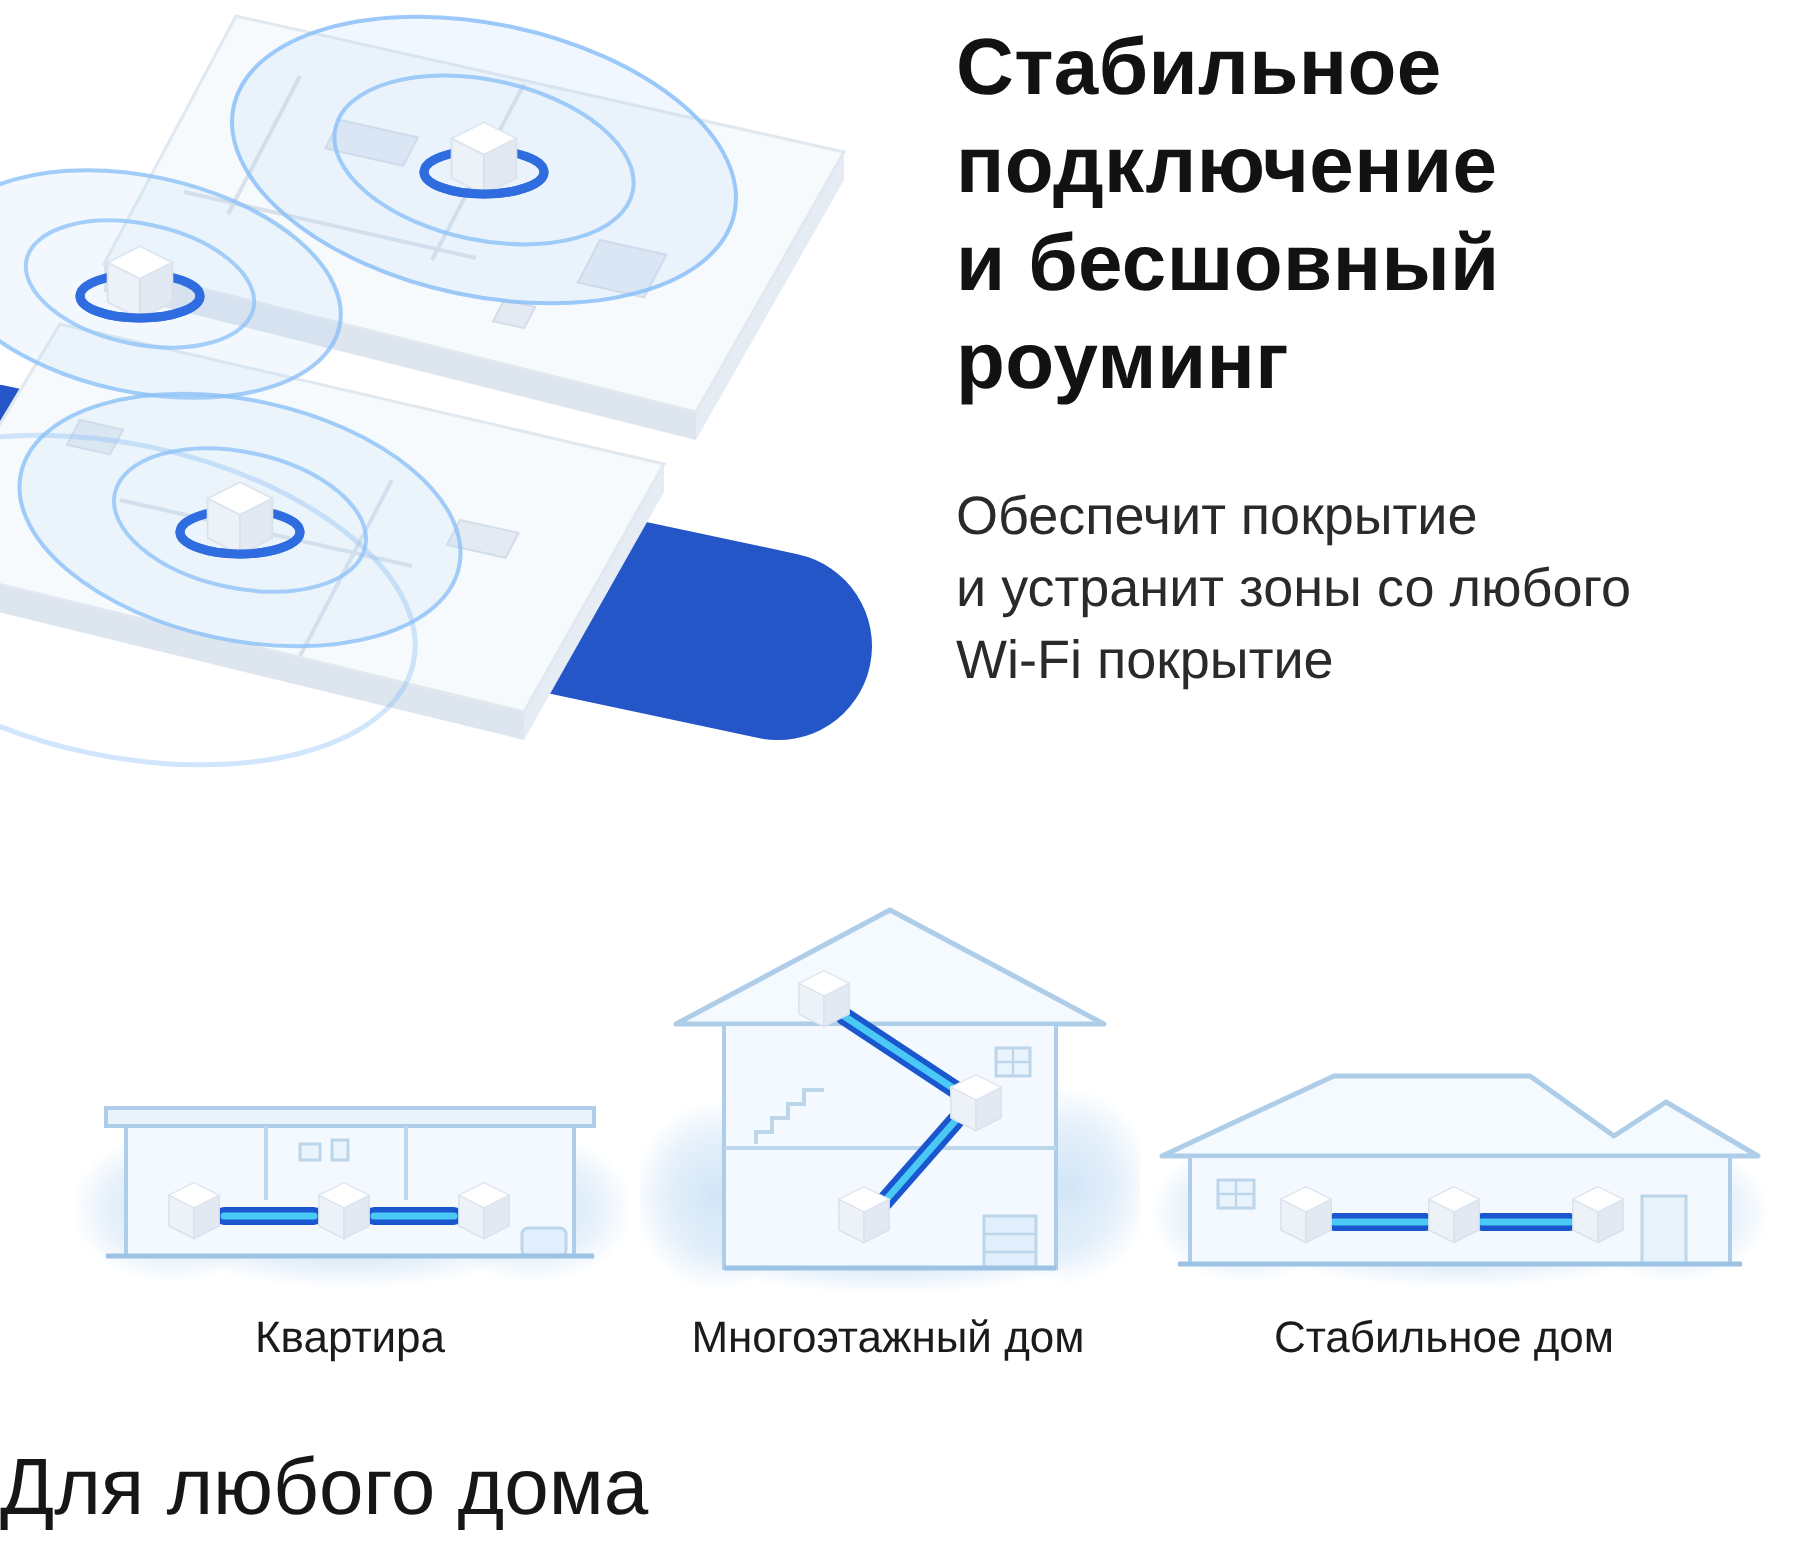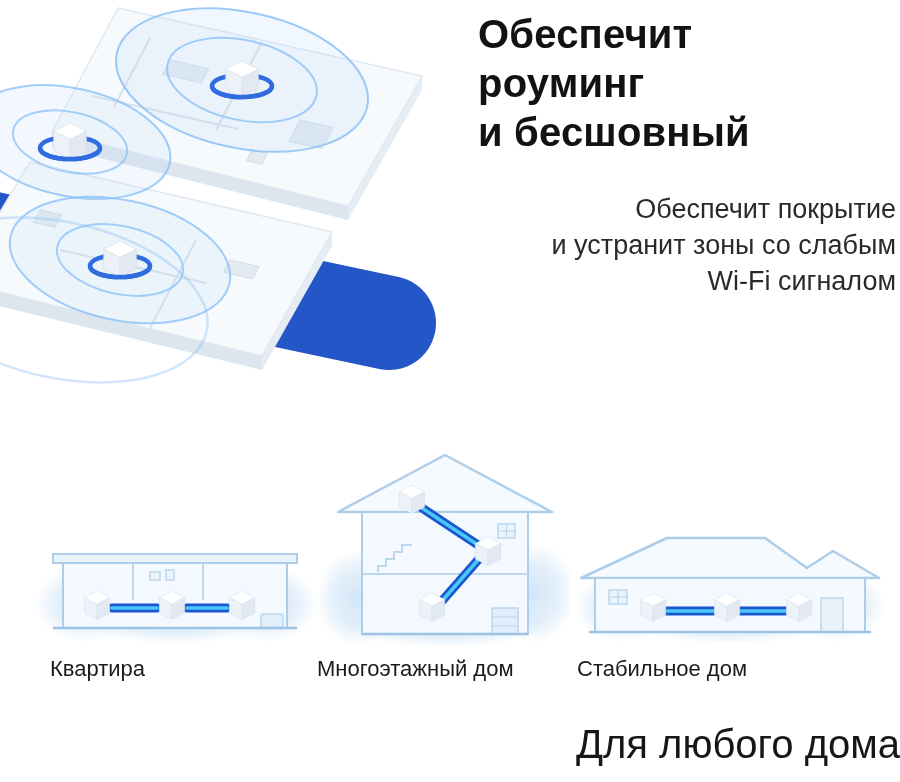--- a/index.html
+++ b/index.html
@@ -4,26 +4,26 @@
 <style>
   html,body{margin:0;padding:0;background:#ffffff;}
   .page{
     position:relative;width:900px;height:782px;background:#ffffff;overflow:hidden;
     font-family:"Liberation Sans","DejaVu Sans",sans-serif;color:#111;
   }
   .hero-art{position:absolute;left:0;top:0;}
   .hero-text{position:absolute;left:478px;top:10px;width:418px;}
   .hero-heading{margin:0;font-size:40px;line-height:49px;font-weight:700;color:#121212;letter-spacing:.2px;}
   .hero-heading .hl{display:block;}
-  .hero-body{margin-top:34px;font-size:27px;line-height:36px;color:#2a2a2a;font-weight:400;text-align:right;}
+  .hero-body{margin-top:34px;font-size:27px;line-height:36px;color:#2a2a2a;font-weight:400;}
   .hero-body .bl{display:block;}
   .hero-body sup{font-size:15px;line-height:0;}
   .homes-fig{position:absolute;}
-  .home-label{position:absolute;top:656px;font-size:22px;line-height:26px;color:#1b1b1b;text-align:left;}
-  .section-title{position:absolute;top:720px;left:0;width:100%;text-align:right;font-size:40px;line-height:48px;color:#161616;font-weight:400;}
+  .home-label{position:absolute;top:656px;font-size:22px;line-height:26px;color:#1b1b1b;text-align:center;}
+  .section-title{position:absolute;top:720px;left:0;width:100%;text-align:left;font-size:40px;line-height:48px;color:#161616;font-weight:400;}
   .linkBase{stroke:#1a57cf;stroke-width:9;stroke-linecap:round;fill:none;}
   .linkCore{stroke:#4ac9f7;stroke-width:3.5;stroke-linecap:round;fill:none;}
   .ring{stroke:#2e6ce0;stroke-width:4.5;fill:none;}
   .wifiFill{fill:#b9d8fb;}
   .wifiStroke{stroke:#8bc0f8;fill:none;}
 </style>
 </head>
 <body>
 
 <svg width="0" height="0" style="position:absolute" aria-hidden="true">
@@ -93,28 +93,29 @@
     </g>
     <g>
       <ellipse cx="120" cy="266" rx="30" ry="11" class="ring"></ellipse>
       <use href="#cube" transform="translate(102,241.1) scale(0.9)"></use>
       <path d="M90,266 A 30 11 0 0 0 150,266" class="ring" stroke-linecap="round"></path>
     </g>
   </svg>
 
   <div class="hero-text">
     <h1 class="hero-heading">
-      <span class="hl">Обеспечит</span>
+      <span class="hl">Стабильное</span>
+      <span class="hl">подключение</span>
+      <span class="hl">и бесшовный</span>
       <span class="hl">роуминг</span>
-      <span class="hl">и бесшовный</span>
     </h1>
     <div class="hero-body">
       <span class="bl">Обеспечит покрытие</span>
-      <span class="bl">и устранит зоны со слабым</span>
-      <span class="bl">Wi-Fi сигналом</span>
+      <span class="bl">и устранит зоны со любого</span>
+      <span class="bl">Wi-Fi покрытие</span>
     </div>
   </div>
 
   <svg class="homes-fig" style="left:35px;top:520px" width="280" height="125" viewBox="0 0 280 125">
     <g>
       <ellipse cx="50" cy="84" rx="50" ry="38" fill="url(#cloudG)"></ellipse>
       <ellipse cx="232" cy="84" rx="50" ry="38" fill="url(#cloudG)"></ellipse>
       <ellipse cx="140" cy="98" rx="95" ry="26" fill="url(#cloudG)"></ellipse>
     </g>
     <g>

